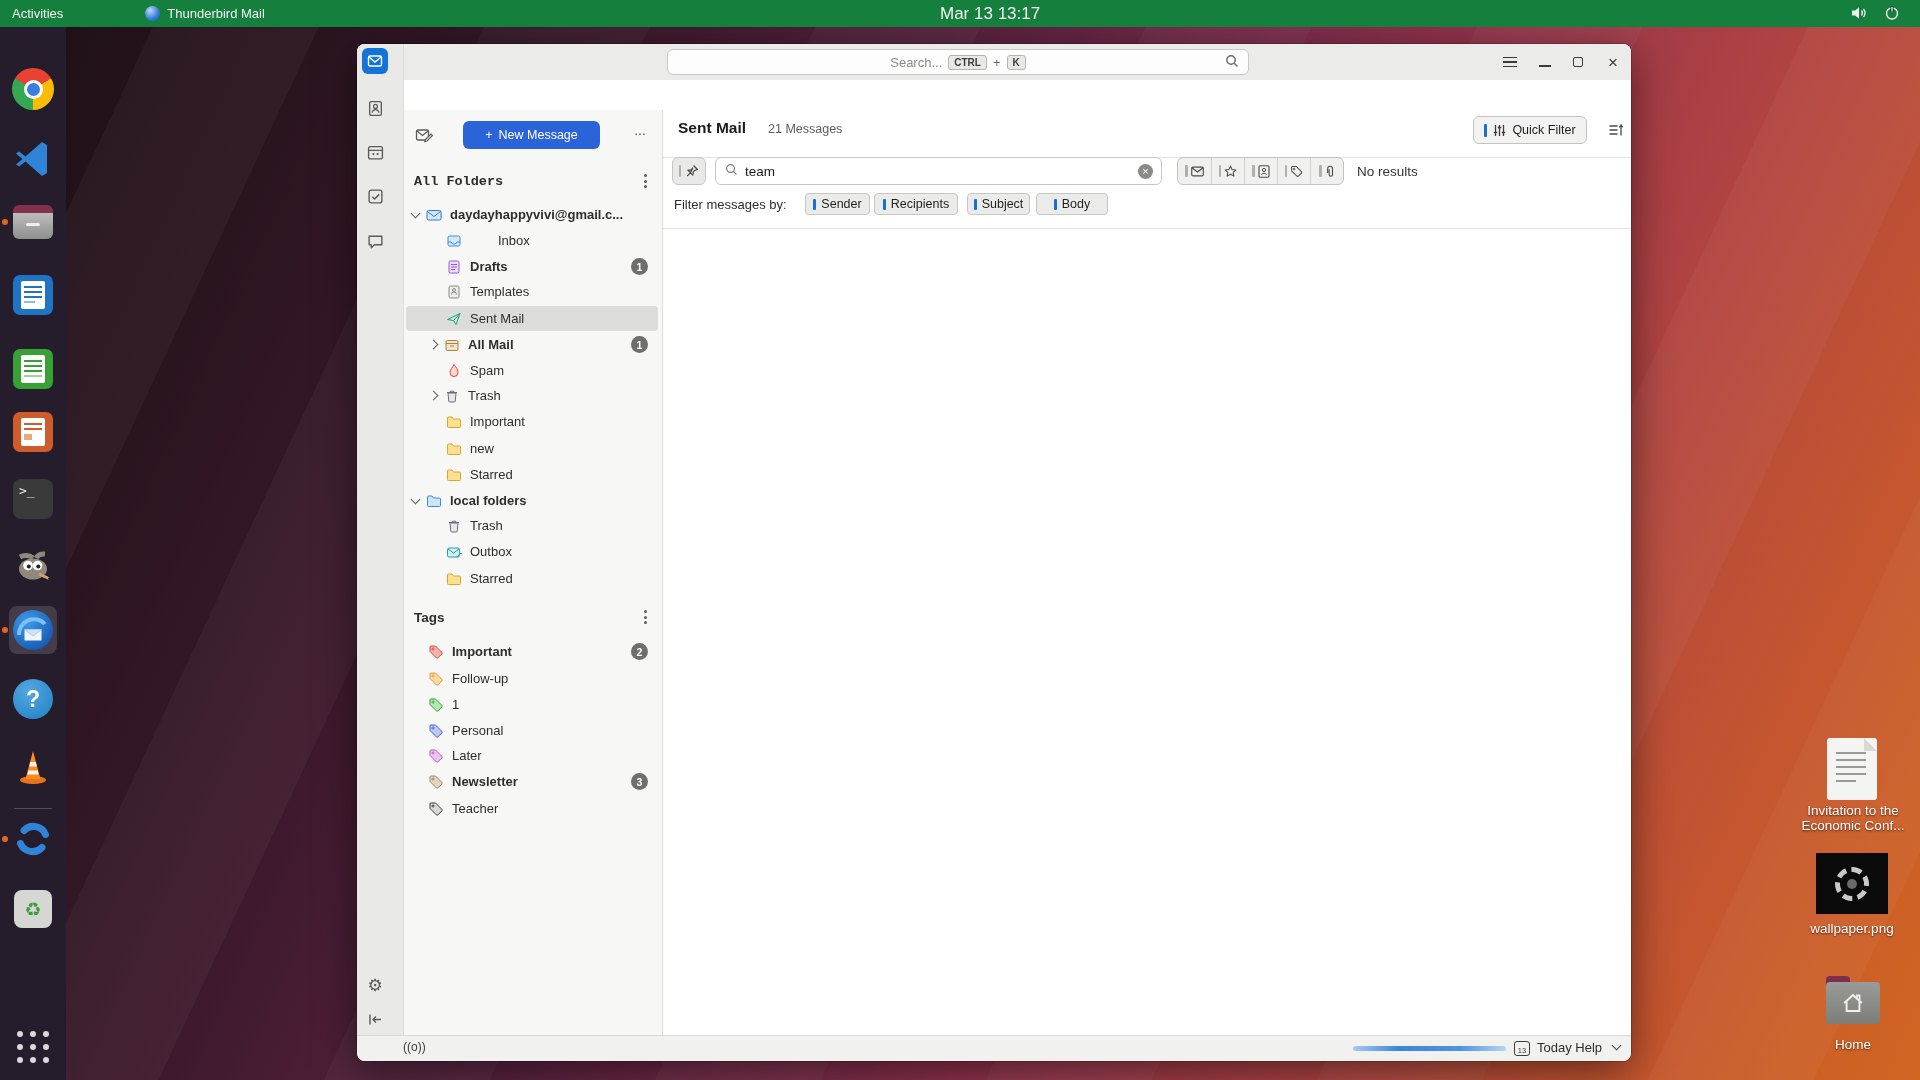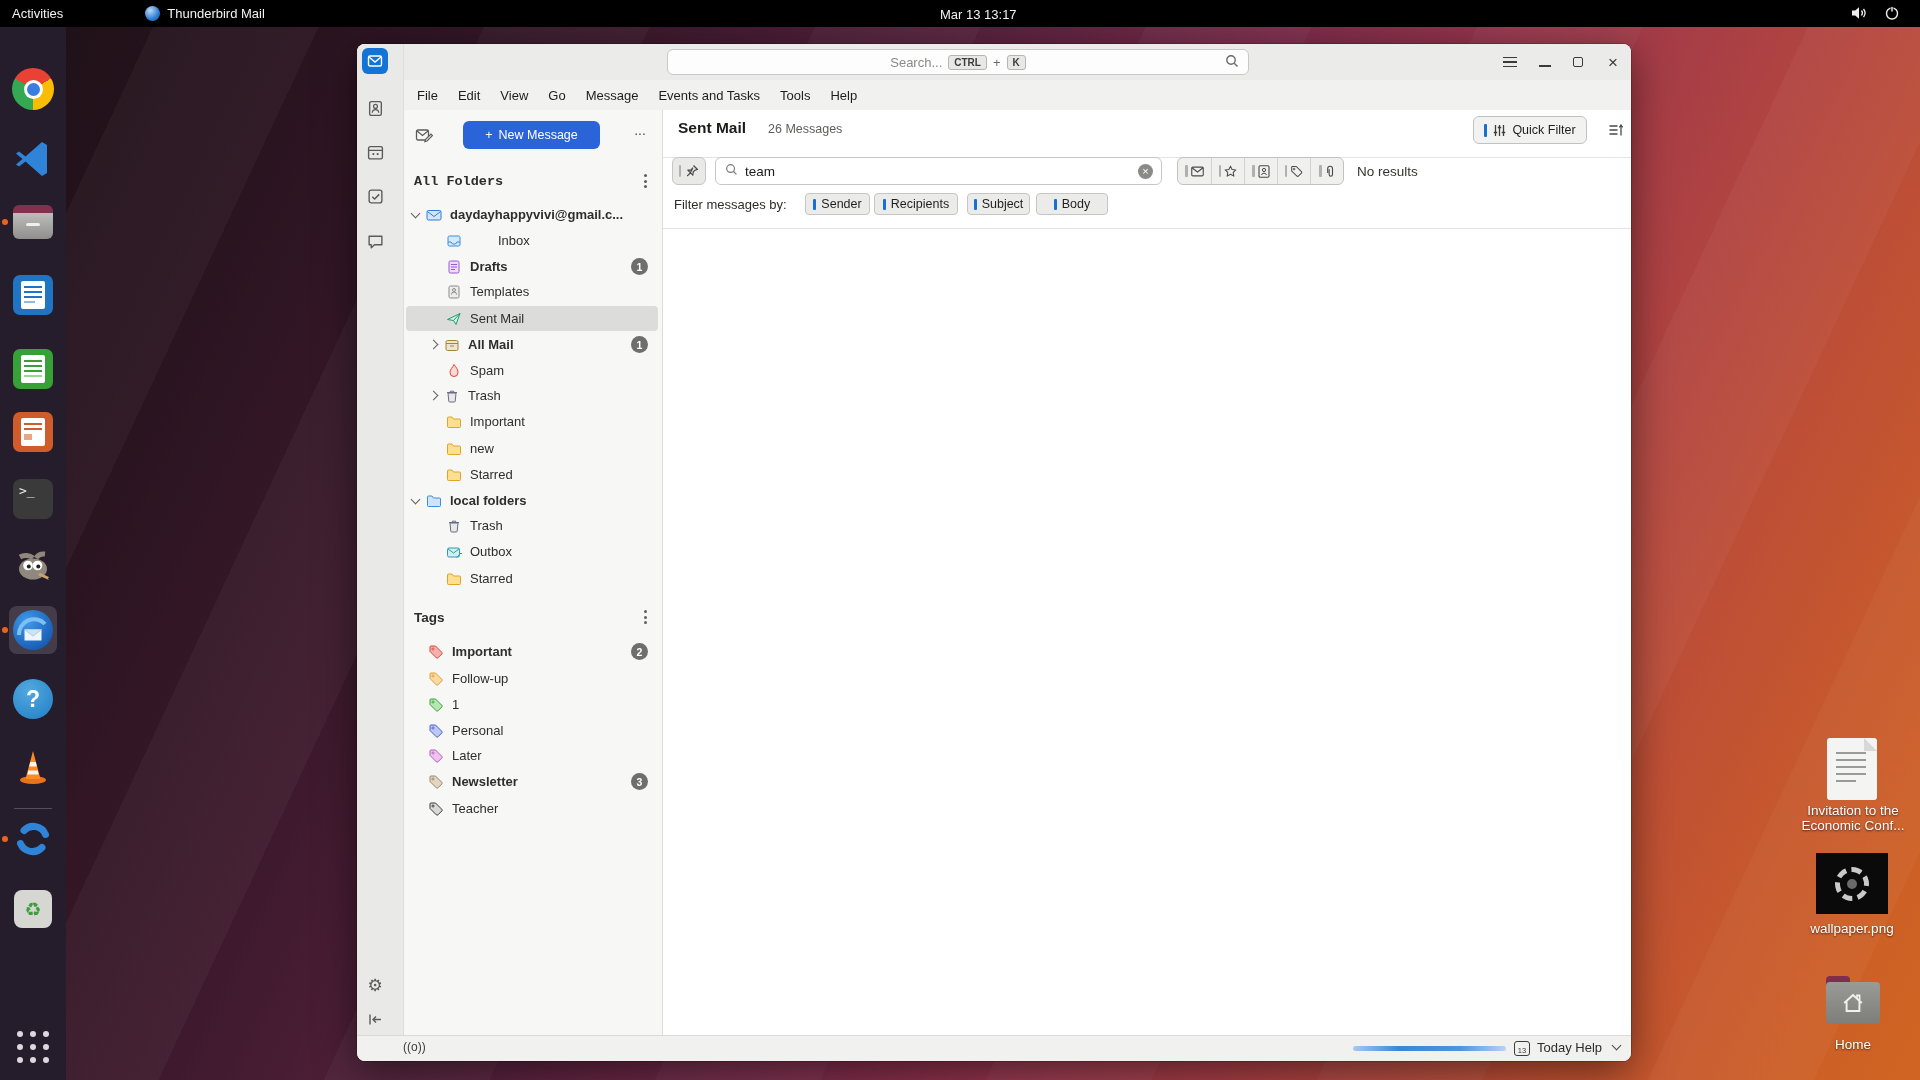--- a/index.html
+++ b/index.html
@@ -6,24 +6,24 @@
   html,body { width:1920px; height:1080px; overflow:hidden;
     font-family:"Liberation Sans", sans-serif; }
   body { position:relative;
     background:
       repeating-linear-gradient(115deg, rgba(255,255,255,0) 0 150px, rgba(255,255,255,0.035) 150px 300px),
       linear-gradient(115deg,#1d1016 0%,#2a1420 14%,#3f1a2e 28%,#5c2340 42%,#7e2c4b 54%,#9a364c 64%,#ae4243 74%,#c05134 84%,#cc5e27 94%,#d06522 100%);
   }
   .abs { position:absolute; }
 
   
-  #topbar { position:absolute; left:0; top:0; width:1920px; height:27px; background:#000000;
+  #topbar { position:absolute; left:0; top:0; width:1920px; height:27px; background:#15803d;
     color:#f2f2f2; font-size:13px; display:flex; align-items:center; z-index:50; }
   #topbar .tb-item { padding:0 12px; height:100%; display:flex; align-items:center; gap:7px; cursor:default; }
-  #clock { position:absolute; left:940px; top:0; height:28px; display:flex; align-items:center; font-size:13px;justify-content:flex-end; }
+  #clock { position:absolute; left:940px; top:0; height:28px; display:flex; align-items:center; font-size:17px;justify-content:flex-end; }
   .mini-tb-icon { width:15px; height:15px; border-radius:50%;
     background:radial-gradient(circle at 35% 30%, #bcd9f2, #2e7cd6 60%, #1b5fb0); }
 
   
   #dock { position:absolute; left:0; top:27px; width:66px; height:1053px; background:#261d2c; z-index:40; }
   .dock-item { position:absolute; left:9px; width:48px; height:48px; display:flex; align-items:center; justify-content:center; border-radius:8px; }
   .dock-item.active-bg { background:rgba(255,255,255,0.14); }
   .run-dot { position:absolute; left:2px; width:6px; height:6px; border-radius:50%; background:#e8641c; }
   .chrome-outer { width:42px; height:42px; border-radius:50%;
     background:conic-gradient(from 60deg, #fbbc05 0 120deg, #34a853 120deg 240deg, #e94235 240deg 360deg);
@@ -355,30 +355,20 @@
   <div class="winctl" style="left:1174px;">
       <div class="minbar"></div>
     </div>
   <div class="winctl" style="left:1207px;">
       <div class="maxbox"></div>
     </div>
   <div class="winctl" style="left:1242px;">
       <span class="closex">×</span>
     </div>
 
-  <div id="menubar">
-    <span class="mitem">File</span>
-    <span class="mitem">Edit</span>
-    <span class="mitem">View</span>
-    <span class="mitem">Go</span>
-    <span class="mitem">Message</span>
-    <span class="mitem">Events and Tasks</span>
-    <span class="mitem">Tools</span>
-    <span class="mitem">Help</span>
-  </div>
 
   <div id="folderpane">
     <div class="abs" style="left:11px; top:16px;">
       <svg width="18" height="18" viewBox="0 0 18 18">
           <rect x="1.5" y="4" width="12" height="10" rx="1.5" fill="none" stroke="#5b5b59" stroke-width="1.3"></rect>
           <path d="M2 5 l5.5 4.5 L13 5" fill="none" stroke="#5b5b59" stroke-width="1.2"></path>
           <path d="M10.5 13.5 L16 8 l1.5 1.5 -5.5 5.5 -2.2.7 z" fill="#f7f7f5" stroke="#5b5b59" stroke-width="1.1"></path>
         </svg>
     </div>
     <button id="newmsg">
@@ -560,21 +550,21 @@
       <svg class="ficon" viewBox="0 0 16 16">
           <path d="M2 3 a1 1 0 0 1 1-1 h4.5 l6.3 6.3 a1.2 1.2 0 0 1 0 1.7 l-3.8 3.8 a1.2 1.2 0 0 1 -1.7 0 L2 7.5 Z" fill="#d8d8d8" stroke="#3c3c3c"></path>
           <circle cx="5" cy="5" r="1" fill="#fff" stroke="#3c3c3c"></circle>
         </svg>
       <span class="flabel">Teacher</span>
     </div>
   </div>
 
   <div id="mainarea">
     <span id="mainhead-title">Sent Mail</span>
-    <span id="mainhead-count">26 Messages</span>
+    <span id="mainhead-count">21 Messages</span>
     <div id="qfbtn">
       <span class="bluebar"></span>
       <svg width="13" height="13" viewBox="0 0 13 13">
           <g stroke="#3c3c3a" stroke-width="1.3">
             <line x1="2.5" y1="1" x2="2.5" y2="12"></line>
             <line x1="6.5" y1="1" x2="6.5" y2="12"></line>
             <line x1="10.5" y1="1" x2="10.5" y2="12"></line>
             <line x1="0.8" y1="8.5" x2="4.2" y2="8.5"></line>
             <line x1="4.8" y1="3.5" x2="8.2" y2="3.5"></line>
             <line x1="8.8" y1="8.5" x2="12.2" y2="8.5"></line>

